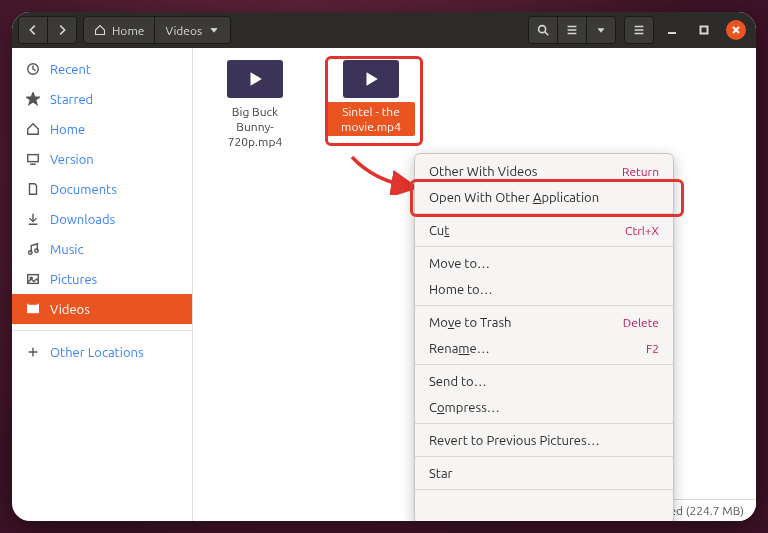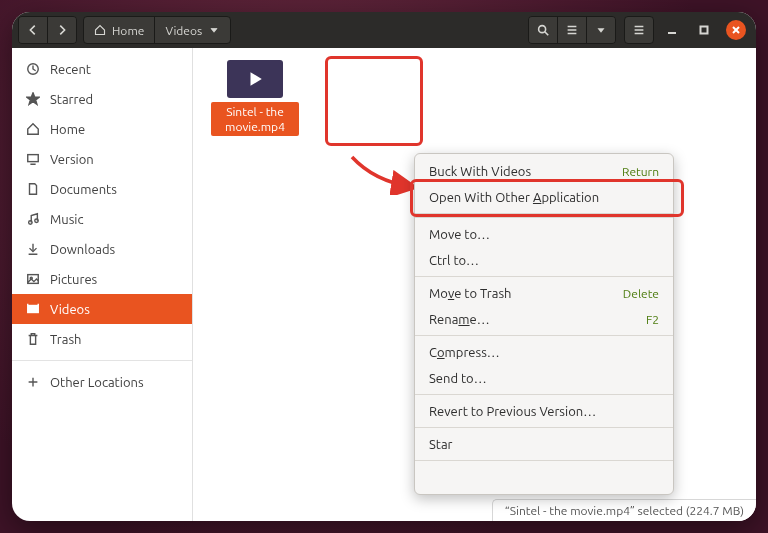--- a/index.html
+++ b/index.html
@@ -13,39 +13,39 @@
 .path{display:flex;align-items:center;height:26px;border:1px solid #1a1a18;border-radius:4px;background:#3b3a37;margin-left:2px}
 .path-seg{display:flex;align-items:center;gap:6px;padding:0 10px;height:100%;color:#d6d6d2;font-size:12px;cursor:pointer;border-right:1px solid #1a1a18}
 .path-seg:last-child{border-right:none}
 .path-seg svg{width:12px;height:12px;fill:#d6d6d2;stroke:#d6d6d2}
 .spacer{flex:1}
 .win-ctrl{width:20px;height:20px;border-radius:50%;display:flex;align-items:center;justify-content:center;margin:0 4px;cursor:pointer}
 .win-ctrl svg{width:10px;height:10px;stroke:#d6d6d2;stroke-width:2;fill:none}
 .win-ctrl.close{background:#e95420}
 .body{flex:1;display:flex;position:relative}
 .sidebar{width:180px;border-right:1px solid #e0e0e0;padding-top:6px;display:flex;flex-direction:column}
-.side-item{display:flex;align-items:center;gap:10px;height:30px;padding:0 14px;cursor:pointer;font-size:13px;color:#404040}
+.side-item{display:flex;align-items:center;gap:10px;height:30px;padding:0 14px;cursor:pointer;font-size:13px;color:#3b82f6}
 .side-item.active{background:#e95420;color:#fff}
 .side-item.active svg{stroke:#fff;fill:#fff}
 .side-item svg{width:14px;height:14px;stroke:#555;stroke-width:1.6;fill:none}
 .side-sep{height:1px;background:#e3e3e3;margin:6px 0}
 .content{flex:1;position:relative;padding:12px 8px}
 .icon-grid{display:flex;gap:28px;padding-left:10px}
 .file{width:88px;display:flex;flex-direction:column;align-items:center;cursor:pointer}
 .file .thumb{width:56px;height:38px;background:#3c3458;border-radius:3px;display:flex;align-items:center;justify-content:center}
 .file .thumb svg{width:18px;height:18px;fill:#fff}
 .file .label{text-align:center;font-size:12px;line-height:1.25;margin-top:4px;padding:2px 3px;border-radius:2px}
 .file.selected .label{background:#e95420;color:#ffffff}
 .highlight-box{position:absolute;border:3px solid #e0352c;border-radius:6px;pointer-events:none}
 .hl-file{left:313px;top:8px;width:92px;height:84px}
 .arrow{position:absolute;left:332px;top:105px;pointer-events:none}
 .context{position:absolute;left:402px;top:105px;width:258px;background:#f6f5f4;border:1px solid #c9c6c1;border-radius:6px;box-shadow:0 4px 14px rgba(0,0,0,.25);padding:4px 0;font-size:13px}
 .ctx-item{display:flex;align-items:center;justify-content:space-between;height:26px;padding:0 14px;cursor:pointer;color:#2e2e2e}
 .ctx-item u{text-decoration:underline}
-.ctx-shortcut{color:#4d7c0f;font-size:12px}
+.ctx-shortcut{color:#be185d;font-size:12px}
 .ctx-sep{height:1px;background:#dad7d2;margin:3px 0}
 .hl-menu{left:398px;top:131px;width:268px;height:32px}
 .statusbar{position:absolute;right:0;bottom:0;background:#fff;border:1px solid #d7d7d7;border-bottom:none;border-right:none;border-top-left-radius:5px;padding:4px 12px;font-size:12px;color:#555}
 </style>
 </head>
 <body>
 
 <div class="window">
 
   <div class="titlebar">
@@ -151,70 +151,70 @@
           <span>Version</span>
         </div>
       <div class="side-item">
           <svg viewBox="0 0 16 16">
             <path d="M4 2 H10 L12 4 V14 H4 Z"></path>
           </svg>
           <span>Documents</span>
         </div>
       <div class="side-item">
           <svg viewBox="0 0 16 16">
+            <polyline points="8,2 8,10"></polyline>
+            <polyline points="4,7 8,11 12,7"></polyline>
+            <line x1="3" y1="14" x2="13" y2="14"></line>
+          </svg>
+          <span>Downloads</span>
+        </div>
+      <div class="side-item">
+          <svg viewBox="0 0 16 16">
             <path d="M6 12 V4 L13 2 V10"></path>
             <circle cx="5" cy="12" r="2"></circle>
             <circle cx="12" cy="10" r="2"></circle>
           </svg>
           <span>Music</span>
-        </div>
-      <div class="side-item">
-          <svg viewBox="0 0 16 16">
-            <polyline points="8,2 8,10"></polyline>
-            <polyline points="4,7 8,11 12,7"></polyline>
-            <line x1="3" y1="14" x2="13" y2="14"></line>
-          </svg>
-          <span>Downloads</span>
         </div>
       <div class="side-item">
           <svg viewBox="0 0 16 16">
             <rect x="2" y="3" width="12" height="10"></rect>
             <circle cx="6" cy="7" r="1.2"></circle>
             <polyline points="2,12 6,8 9,11 12,8 14,10"></polyline>
           </svg>
           <span>Pictures</span>
         </div>
       <div class="side-item active">
           <svg viewBox="0 0 16 16" style="stroke:#fff">
             <rect x="2" y="4" width="12" height="8"></rect>
             <polyline points="2,4 2,2"></polyline>
             <polyline points="14,4 14,2"></polyline>
           </svg>
           <span>Videos</span>
         </div>
-      <div class="side-item">
-          <svg viewBox="0 0 16 16">
-            <polyline points="3,4 13,4"></polyline>
-            <path d="M5 4 V14 H11 V4"></path>
-            <path d="M6 4 V2 H10 V4"></path>
-          </svg>
-          <span>Trash</span>
-        </div>
       <div class="side-sep"></div>
       <div class="side-item">
           <svg viewBox="0 0 16 16">
             <line x1="8" y1="3" x2="8" y2="13"></line>
             <line x1="3" y1="8" x2="13" y2="8"></line>
           </svg>
           <span>Other Locations</span>
         </div>
     </div>
 
     <div class="content">
       <div class="icon-grid">
+        <div class="file">
+          <div class="thumb">
+              <svg viewBox="0 0 16 16">
+                <polygon points="4,2 14,8 4,14"></polygon>
+              </svg>
+            </div>
+          <div class="label">Big Buck Bunny-720p.mp4</div>
+        </div>
         <div class="file selected">
           <div class="thumb">
               <svg viewBox="0 0 16 16">
                 <polygon points="4,2 14,8 4,14"></polygon>
               </svg>
             </div>
           <div class="label">Sintel - the movie.mp4</div>
         </div>
       </div>
 
@@ -226,53 +226,57 @@
       <defs>
           <marker id="ah" markerWidth="8" markerHeight="8" refX="6" refY="4" orient="auto">
             <polygon points="0,0 8,4 0,8" fill="#e0352c"></polygon>
           </marker>
         </defs>
       <path d="M8 4 Q30 28 68 34" stroke="#e0352c" stroke-width="3.5" fill="none" marker-end="url(#ah)"></path>
     </svg>
 
     <div class="context" id="ctx">
         <div class="ctx-item">
-          <span>Buck With Videos</span>
+          <span>Other With Videos</span>
           <span class="ctx-shortcut">Return</span>
         </div>
         <div class="ctx-item">
           <span>Open With Other <u>A</u>pplication</span>
         </div>
         <div class="ctx-sep"></div>
+        <div class="ctx-item">
+          <span>Cu<u>t</u></span>
+          <span class="ctx-shortcut">Ctrl+X</span>
+        </div>
         <div class="ctx-sep"></div>
         <div class="ctx-item">
           <span>Move to…</span>
         </div>
         <div class="ctx-item">
-          <span>Ctrl to…</span>
+          <span>Home to…</span>
         </div>
         <div class="ctx-sep"></div>
         <div class="ctx-item">
           <span>Mo<u>v</u>e to Trash</span>
           <span class="ctx-shortcut">Delete</span>
         </div>
         <div class="ctx-item">
           <span>Rena<u>m</u>e…</span>
           <span class="ctx-shortcut">F2</span>
         </div>
         <div class="ctx-sep"></div>
         <div class="ctx-item">
+          <span>Send to…</span>
+        </div>
+        <div class="ctx-item">
           <span>C<u>o</u>mpress…</span>
         </div>
-        <div class="ctx-item">
-          <span>Send to…</span>
-        </div>
-        <div class="ctx-sep"></div>
-        <div class="ctx-item">
-          <span>Revert to Previous Version…</span>
+        <div class="ctx-sep"></div>
+        <div class="ctx-item">
+          <span>Revert to Previous Pictures…</span>
         </div>
         <div class="ctx-sep"></div>
         <div class="ctx-item">
           <span>Star</span>
         </div>
         <div class="ctx-sep"></div>
         <div class="ctx-item"></div>
       </div>
     <div class="highlight-box hl-menu"></div>
   </div>

